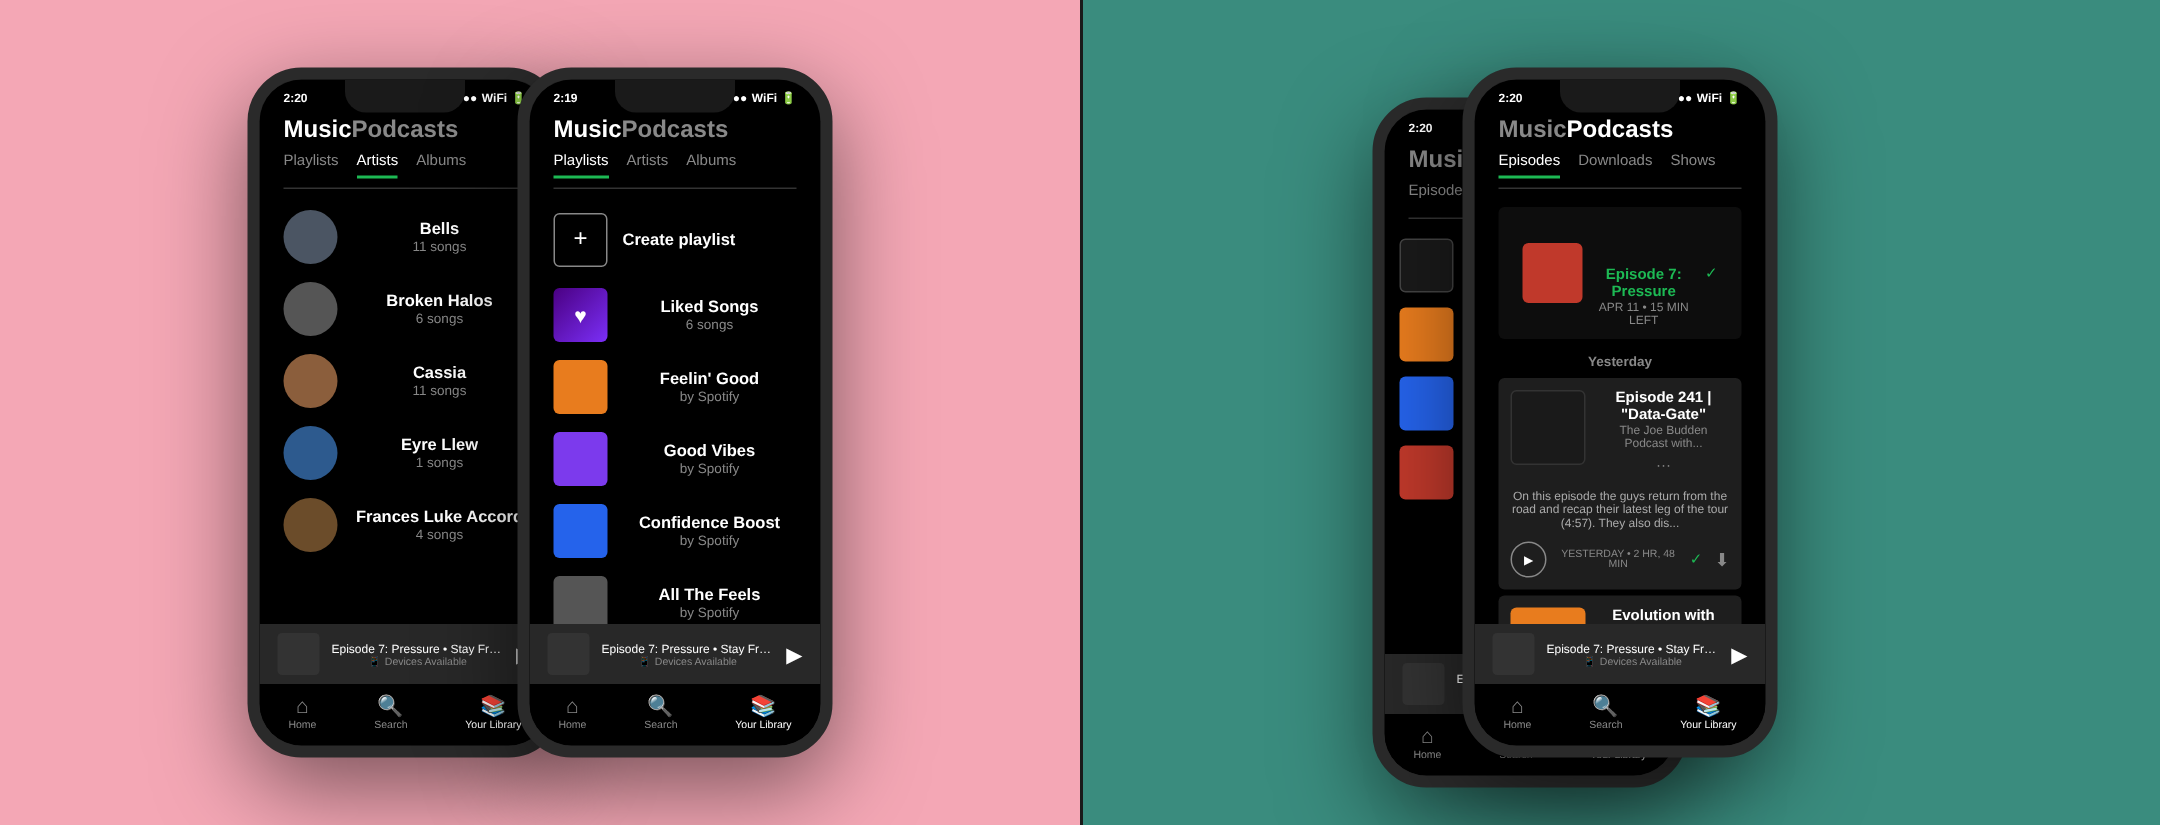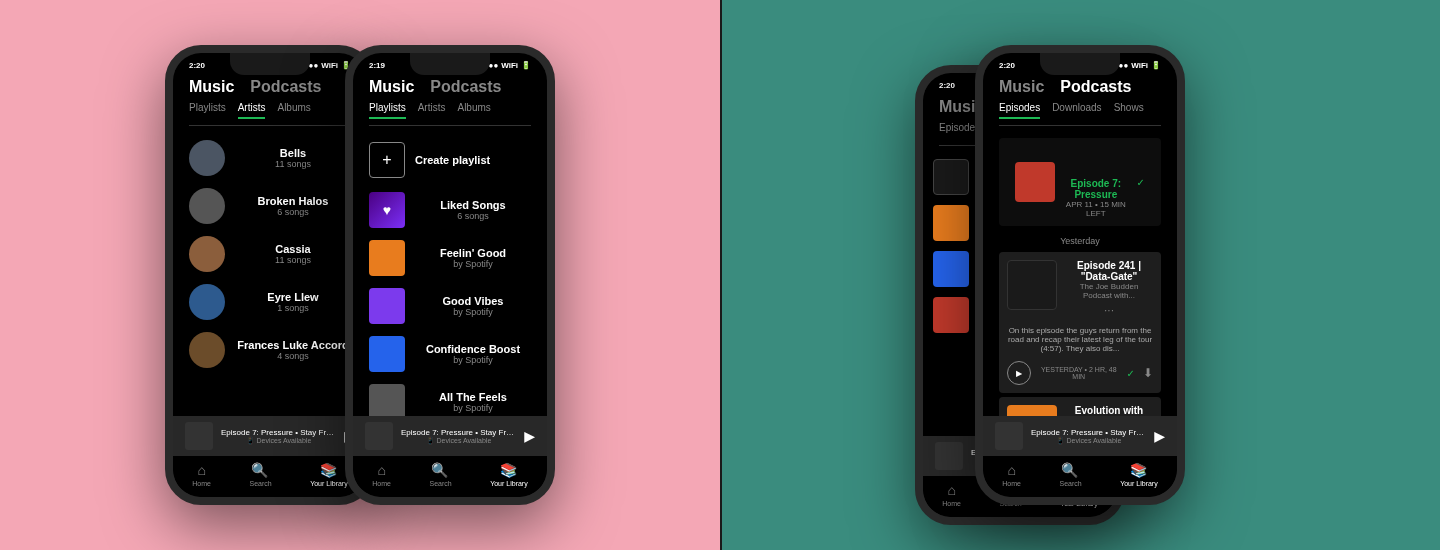--- a/index.html
+++ b/index.html
@@ -75,21 +75,20 @@
       display: flex;
       gap: 3px;
       align-items: center;
     }
     .tab-header {
       padding: 4px 16px 0;
       flex-shrink: 0;
     }
     .tab-main-labels {
       display: flex;
-      gap: 16px;
       margin-bottom: 6px;
     }
     .tab-main-label {
       font-size: 16px;
       font-weight: 700;
       color: #888;
       cursor: pointer;
     }
     .tab-main-label.active {
       color: white;
@@ -227,21 +226,21 @@
       color: #1db954;
     }
     .episode-date {
       font-size: 8px;
       color: #888;
     }
     .check-icon { color: #1db954; font-size: 10px; }
     .section-label {
       padding: 6px 16px 2px;
       font-size: 9px;
-      font-weight: 400;
+      font-weight: 700;
       color: #888;
     }
     .episode-card {
       margin: 4px 16px;
       background: #1e1e1e;
       border-radius: 4px;
       overflow: hidden;
     }
     .episode-card-header {
       display: flex;

